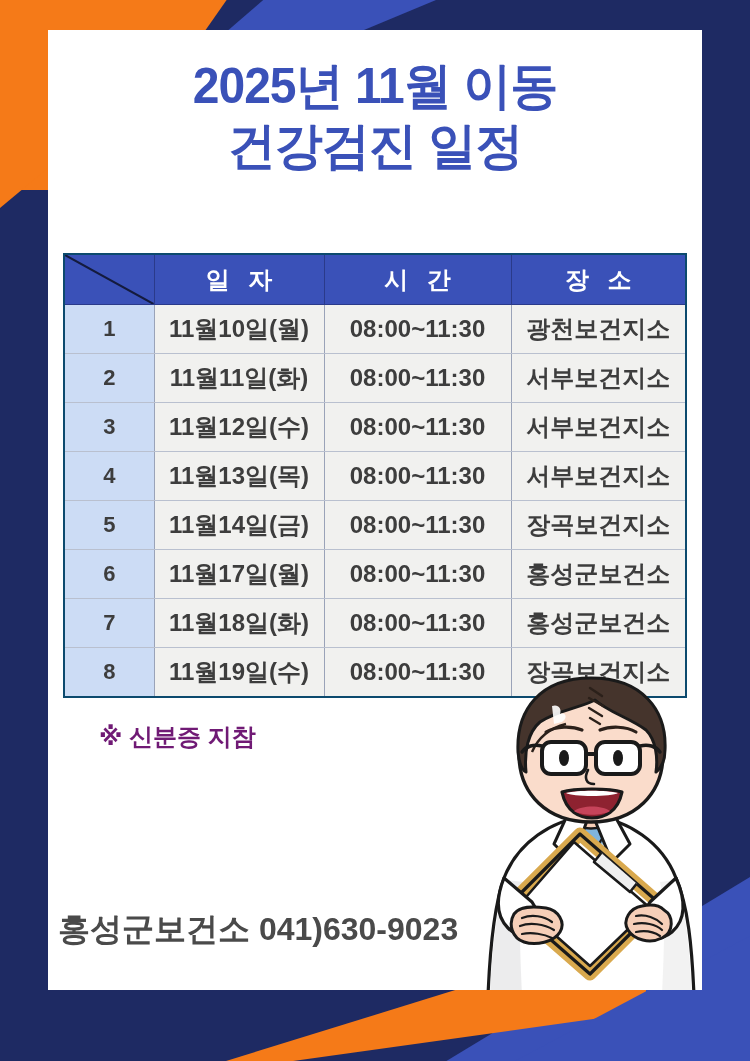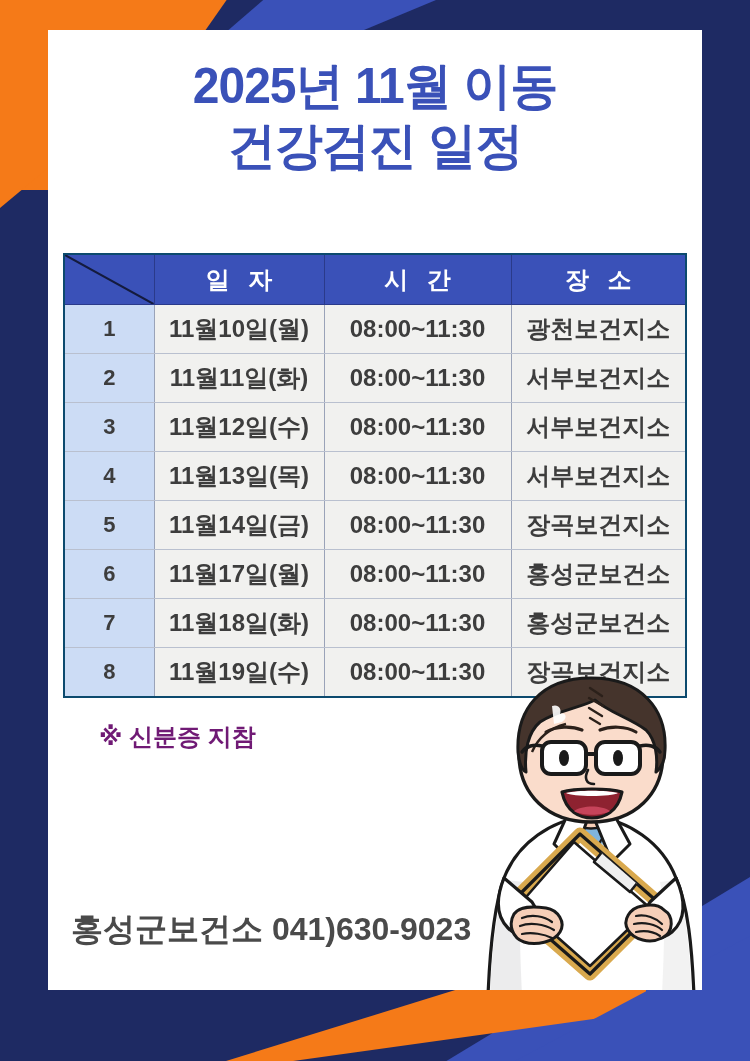--- a/index.html
+++ b/index.html
@@ -147,21 +147,20 @@
   .notes .line2{padding-left:22px;display:block;}
 
   
   .footer{
     position:absolute;left:10px;bottom:38px;
     color:#4a4a4a;
     font-size:32px;
     font-weight:700;
     letter-spacing:0px;
     white-space:nowrap;
-    margin-left:13px;
   }
 
   
   .doctor{
     position:absolute;
     right:-20px;
     bottom:-6px;
     width:260px;
     height:330px;
   }

